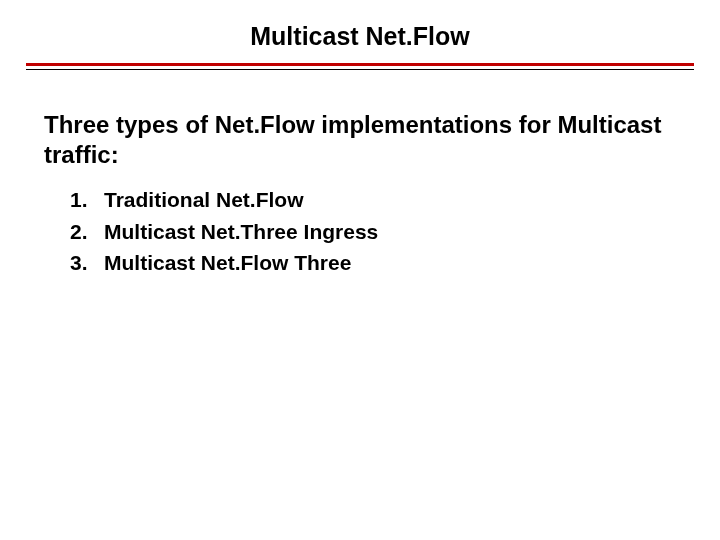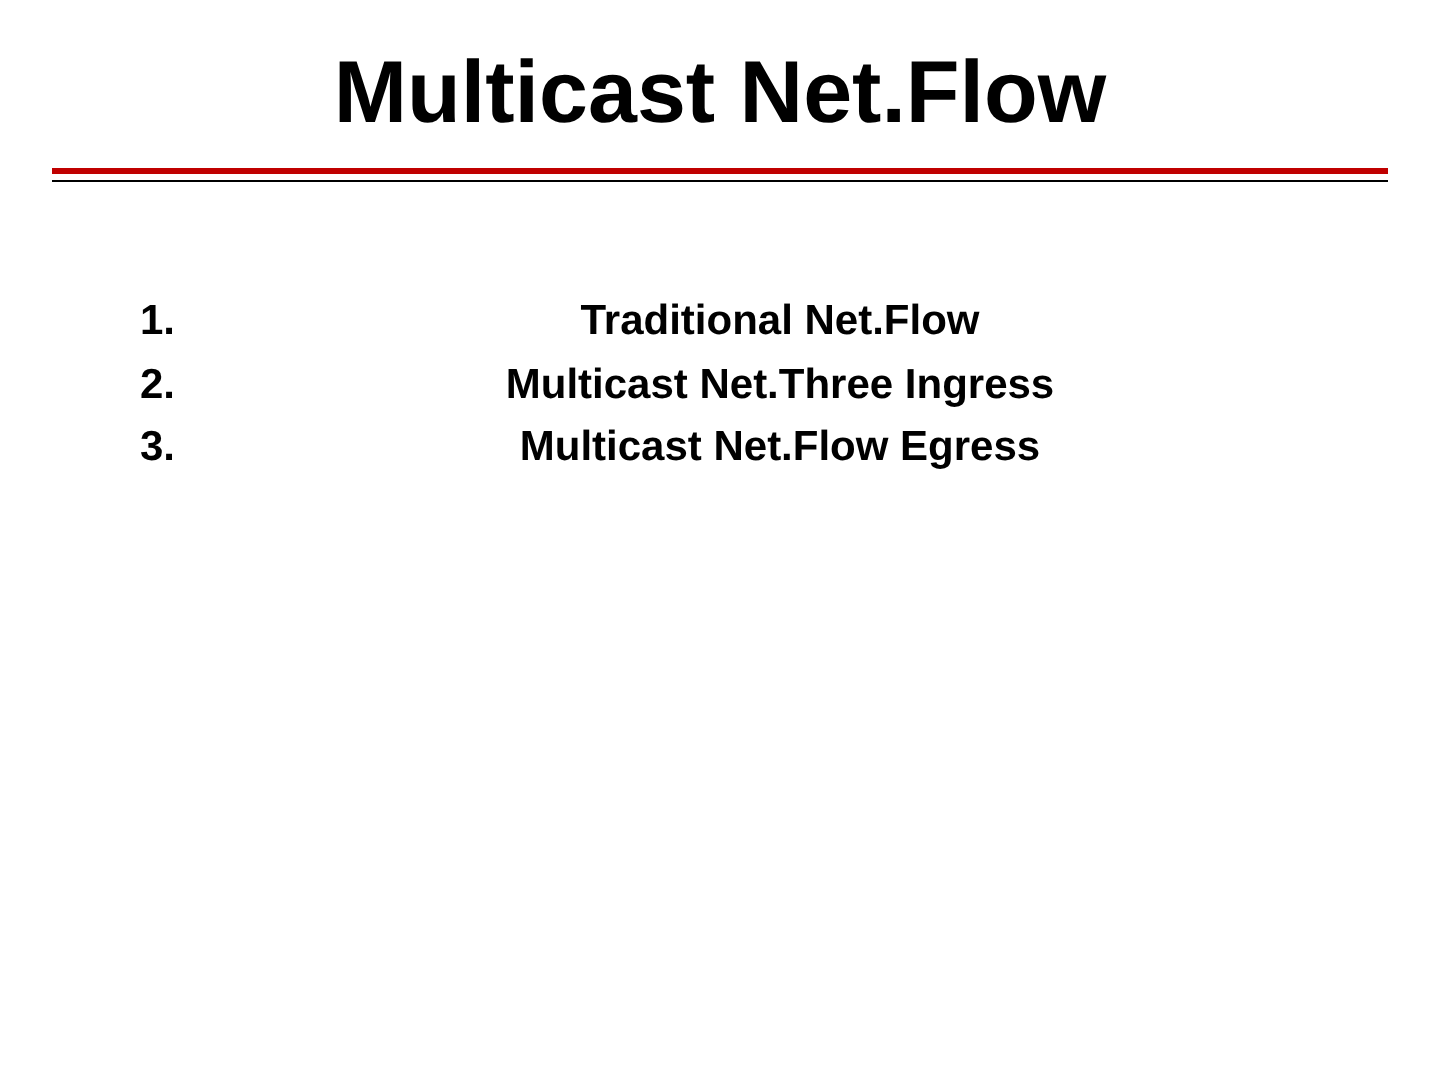--- a/index.html
+++ b/index.html
@@ -14,21 +14,21 @@
     .slide {
       width: 100%;
       height: 100%;
       padding: 0;
     }
     .title-wrap {
       text-align: center;
       padding-top: 22px;
     }
     .title {
-      font-size: 44px;
+      font-size: 25px;
       font-weight: bold;
       display: inline-block;
     }
     .rule-top {
       margin: 12px 26px 0 26px;
       border-top: 3px solid #c00000;
     }
     .rule-bottom {
       margin: 3px 26px 0 26px;
       border-top: 1px solid #000;
@@ -49,42 +49,42 @@
       font-size: 21px;
       font-weight: bold;
       line-height: 1.5;
       display: flex;
     }
     .list-num {
       min-width: 34px;
     }
     .list-text {
       flex: 1;
-      text-align: center;
     }
   </style>
 </head>
 <body>
 
 <div class="slide">
   <div class="title-wrap">
     <h1 class="title">Multicast Net.Flow</h1>
   </div>
   <div class="rule-top"></div>
   <div class="rule-bottom"></div>
 
   <div class="content">
+    <p class="intro">Three types of Net.Flow implementations for Multicast traffic:</p>
     <div class="list">
       <div class="list-item">
         <span class="list-num">1.</span>
         <span class="list-text">Traditional Net.Flow</span>
       </div>
       <div class="list-item">
         <span class="list-num">2.</span>
         <span class="list-text">Multicast Net.Three Ingress</span>
       </div>
       <div class="list-item">
         <span class="list-num">3.</span>
-        <span class="list-text">Multicast Net.Flow Egress</span>
+        <span class="list-text">Multicast Net.Flow Three</span>
       </div>
     </div>
   </div>
 </div>
 
 </body></html>

